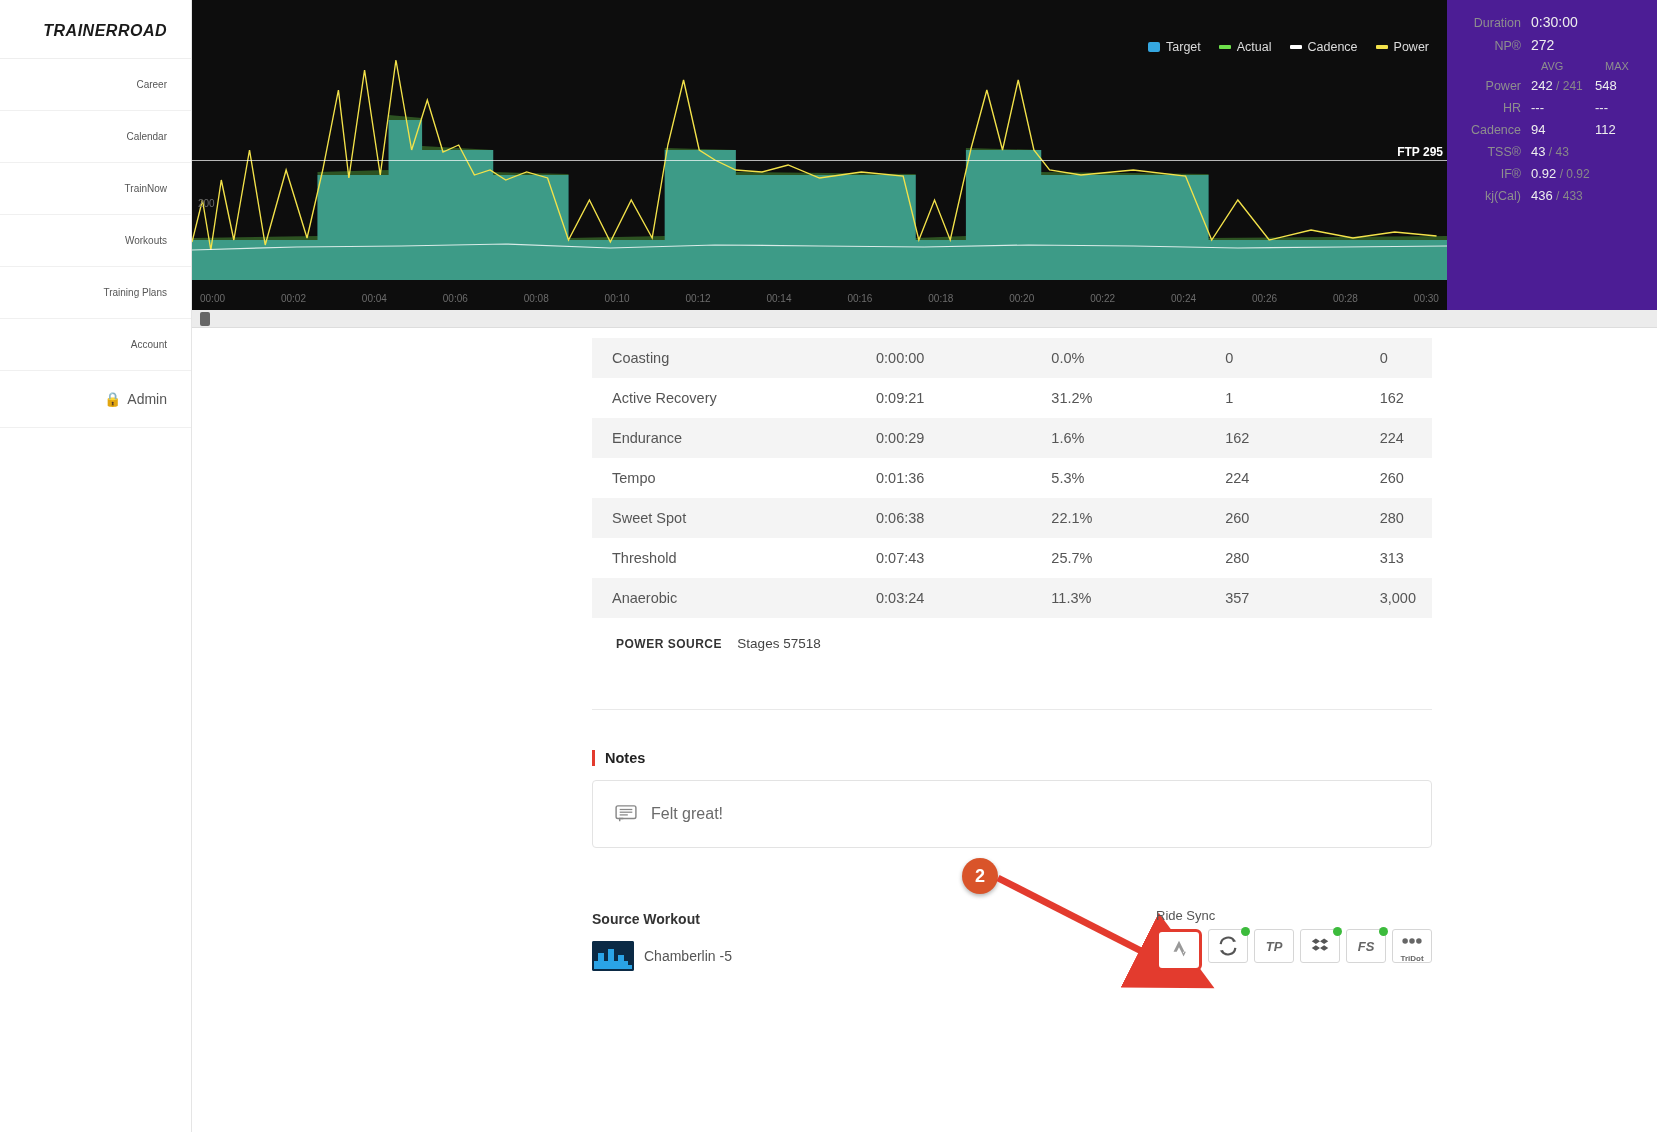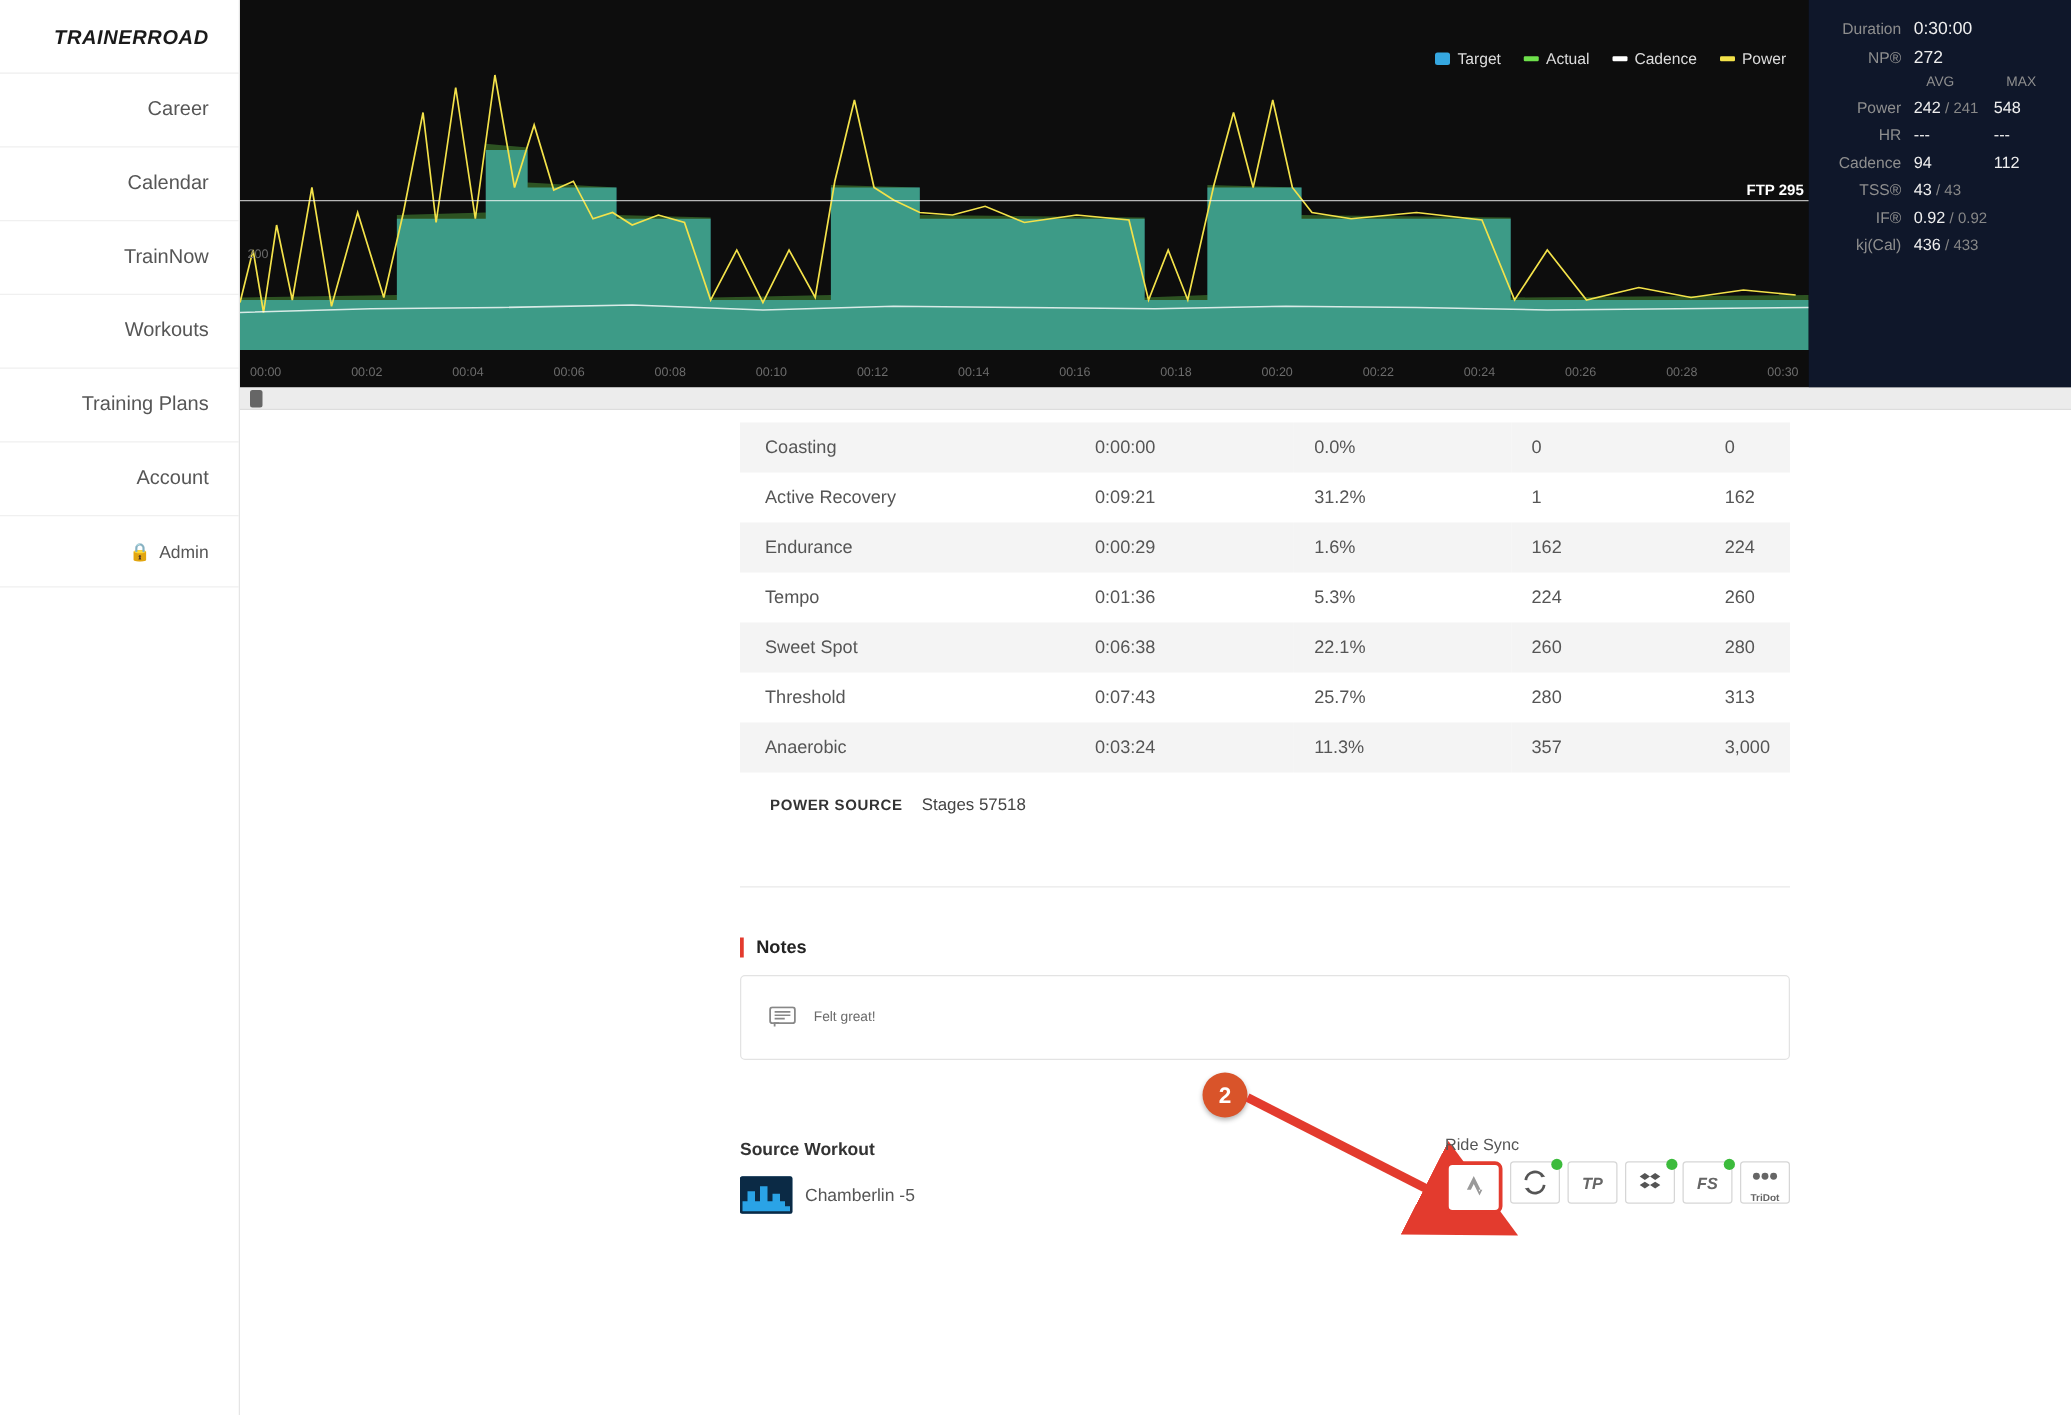--- a/index.html
+++ b/index.html
@@ -2,21 +2,21 @@
 <html><head>
 <meta charset="utf-8">
 <style>
 * { box-sizing: border-box; margin: 0; padding: 0; }
 body { font-family: -apple-system, BlinkMacSystemFont, "Segoe UI", Helvetica, Arial, sans-serif; background: #fff; color: #333; width: 1657px; }
 .app { display: flex; }
 
 
 .sidebar { width: 192px; background: #fff; border-right: 1px solid #e5e5e5; min-height: 1132px; text-align: right; }
 .logo { padding: 22px 24px 18px; border-bottom: 1px solid #eee; font-weight: 700; font-size: 16px; letter-spacing: 0.5px; color: #1a1a1a; font-style: italic; }
-.nav-item { padding: 20px 24px; font-size: 16px; color: #565656; border-bottom: 1px solid #f0f0f0; cursor: pointer; }
+.nav-item { padding: 20px 24px; font-size: 10px; color: #565656; border-bottom: 1px solid #f0f0f0; cursor: pointer; }
 .nav-item.admin { font-size: 14px; }
 .nav-item .lock { margin-right: 6px; color: #888; }
 
 
 .main { flex: 1; background: #fff; }
 .chart-area { position: relative; display: flex; background: #0d0d0d; height: 310px; }
 .chart-region { flex: 1; position: relative; overflow: hidden; }
 .chart-svg { width: 100%; height: 100%; display: block; }
 .ftp-line { position: absolute; left: 0; right: 0; top: 160px; border-top: 1px solid rgba(255,255,255,0.7); }
 .ftp-label { position: absolute; right: 4px; top: 145px; font-size: 12px; color: #fff; font-weight: 700; }
@@ -26,21 +26,21 @@
 .sw-target { background: #35a7e0; width: 12px; height: 10px; border-radius: 2px; }
 .sw-actual { background: #6ee04b; }
 .sw-cadence { background: #fff; }
 .sw-power { background: #f3e24a; }
 .time-axis { position: absolute; bottom: 6px; left: 0; right: 0; display: flex; justify-content: space-between; padding: 0 8px; font-size: 10px; color: #6c6c6c; margin-top: 32px; }
 .y-label { position: absolute; left: 6px; top: 198px; font-size: 10px; color: #6c6c6c; }
 .scrubber { height: 18px; background: #ececec; position: relative; border-bottom: 1px solid #ddd; }
 .scrub-handle { position: absolute; top: 2px; width: 10px; height: 14px; background: #666; left: 8px; border-radius: 2px; }
 
 
-.stats-panel { width: 210px; background: #0f172a; color: #c8c8c8; padding: 14px 16px 10px; font-size: 13px; }
+.stats-panel { width: 210px; background: #4c1d95; color: #c8c8c8; padding: 14px 16px 10px; font-size: 13px; }
 .stat-row { display: flex; align-items: baseline; margin-bottom: 7px; }
 .stat-label { width: 68px; text-align: right; color: #8e8e8e; font-size: 12.5px; padding-right: 10px; }
 .stat-val { color: #eee; font-size: 14px; }
 .stat-header { display: flex; font-size: 11px; color: #8e8e8e; margin-top: 6px; margin-bottom: 6px; }
 .stat-header .sp { width: 78px; }
 .stat-header .avgh { width: 64px; }
 .stat-row2 { display: flex; align-items: baseline; margin-bottom: 7px; font-size: 13px; }
 .stat-row2 .lbl { width: 68px; text-align: right; color: #8e8e8e; padding-right: 10px; font-size: 12.5px; }
 .stat-row2 .avg { width: 64px; color: #eee; }
 .stat-row2 .max { color: #eee; }
@@ -56,21 +56,21 @@
 .zone-table td.c2 { width: 200px; }
 .zone-table td.c3 { width: 180px; }
 .zone-table td.c4 { }
 .power-source { padding: 18px 0 18px 24px; font-size: 12px; }
 .power-source .lbl { font-weight: 700; letter-spacing: 0.5px; text-transform: uppercase; color: #333; margin-right: 12px; }
 .power-source .val { color: #444; font-size: 13.5px; }
 
 .section-divider { border: none; border-top: 1px solid #e9e9e9; margin: 40px 0; }
 
 .section-head { border-left: 3px solid #e33b2e; padding-left: 10px; font-weight: 700; font-size: 14.5px; margin-bottom: 14px; color: #222; }
-.notes-box { border: 1px solid #e3e3e3; border-radius: 4px; padding: 24px 22px; display: flex; align-items: center; gap: 14px; font-size: 11px; color: #6b6b6b; margin-bottom: 60px; }
+.notes-box { border: 1px solid #e3e3e3; border-radius: 4px; padding: 24px 22px; display: flex; align-items: center; gap: 14px; font-size: 16px; color: #6b6b6b; margin-bottom: 60px; }
 .note-icon { width: 22px; height: 18px; }
 
 
 .annot-badge { position: absolute; width: 36px; height: 36px; border-radius: 50%; background: #d9542a; color: #fff; font-weight: 700; font-size: 18px; display: flex; align-items: center; justify-content: center; box-shadow: 0 2px 4px rgba(0,0,0,0.3); }
 .annot-arrow { position: absolute; }
 
 
 .footer-row { display: flex; justify-content: space-between; align-items: flex-end; position: relative; }
 .source-workout .head { font-size: 14px; font-weight: 600; color: #333; margin-bottom: 14px; }
 .sw-item { display: flex; align-items: center; gap: 10px; font-size: 14px; color: #555; }

